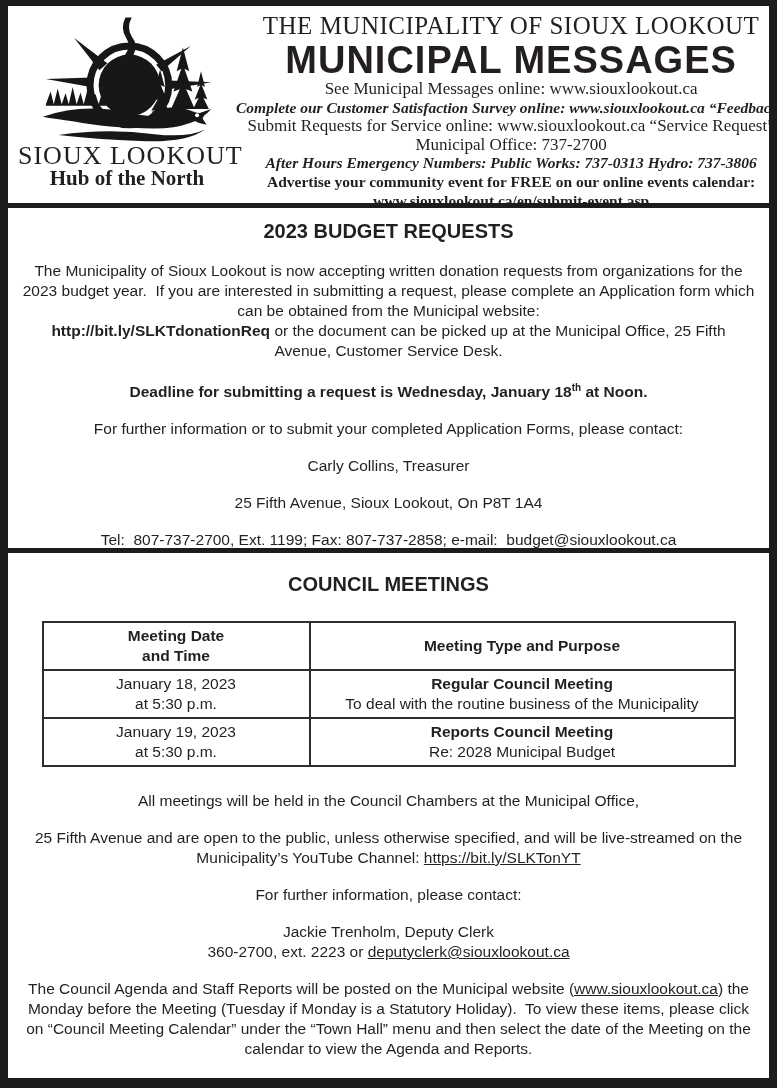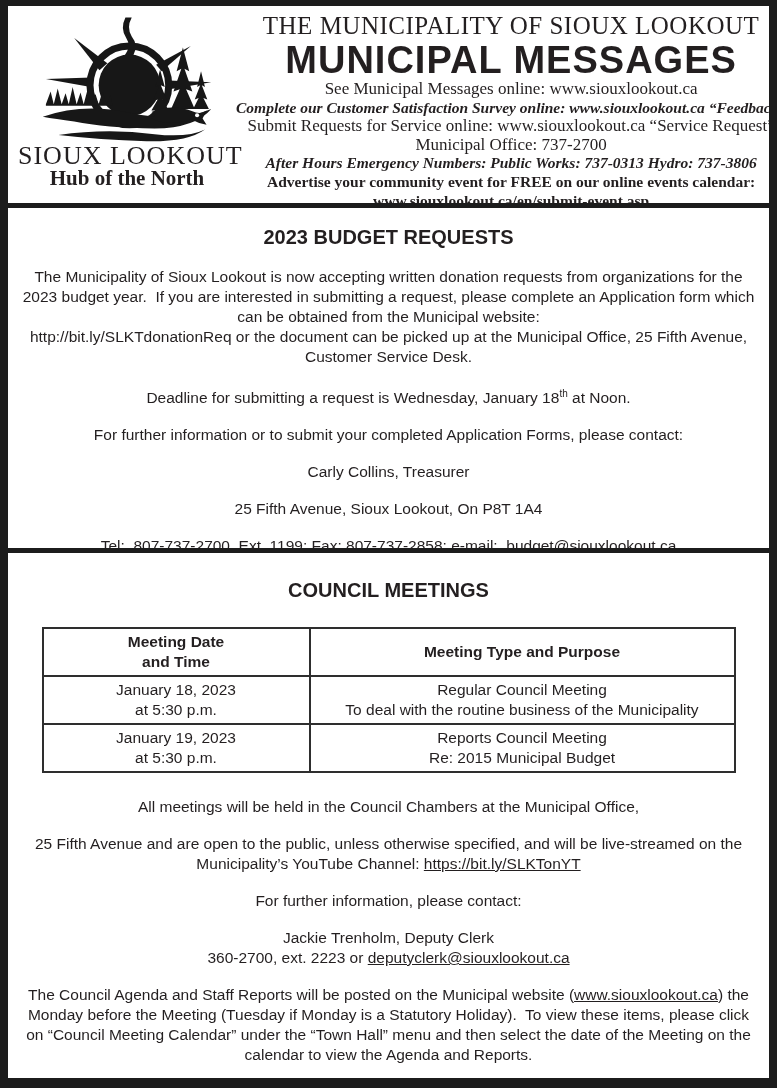--- a/index.html
+++ b/index.html
@@ -20,29 +20,29 @@
   .logo-svg { display: block; margin: 0 auto; width: 210px; height: 126px; }
   .logo-title { font-family: "Liberation Serif", serif; font-size: 26px; line-height: 27px; letter-spacing: 1px; white-space: nowrap; }
   .logo-tagline { font-family: "Liberation Serif", serif; font-weight: bold; font-size: 21px; line-height: 19px; }
   .header-text { flex: 1; text-align: center; padding: 6px 8px 0 0; }
   .org-line { font-family: "Liberation Serif", serif; font-size: 25px; line-height: 28px; letter-spacing: 0.5px; white-space: nowrap; }
   .main-title { font-size: 38px; font-weight: bold; line-height: 40px; letter-spacing: 1px; white-space: nowrap; }
   .h-line { font-family: "Liberation Serif", serif; font-size: 17px; line-height: 18.6px; white-space: nowrap; }
   .h-line.bi { font-weight: bold; font-style: italic; font-size: 15.5px; }
   .h-line.b { font-weight: bold; font-size: 15.5px; }
   
-  .section { padding: 10px 14px; text-align: center; overflow: hidden; }
+  .section { padding: 4px 14px; text-align: center; overflow: hidden; }
   .s1 { height: 345px; border-bottom: 5px solid #1c1c1c; flex: 0 0 auto; }
   .s2 { flex: 1; }
   .section-title { font-size: 20px; font-weight: bold; margin: 6px 0 0 0; line-height: 26px; }
   .s2 .section-title { margin-top: 14px; }
   .para { font-size: 15.5px; line-height: 20px; margin: 17px 0 0 0; white-space: pre-wrap; }
   .s2 .para { margin-top: 17px; }
   .para.gap { margin-top: 24px; }
-  .b { font-weight: normal; }
+  .b { font-weight: bold; }
   sup { font-size: 10px; }
   .link { color: inherit; text-decoration: underline; cursor: pointer; }
   
   .meet-table { border-collapse: collapse; margin: 24px auto 0 auto; width: 694px; }
   .meet-table th, .meet-table td {
     border: 2px solid #2e2e2e; font-size: 15.5px; line-height: 20px;
     padding: 3px 6px; text-align: center; vertical-align: middle;
   }
   .meet-table th { height: 46px; }
   .meet-table td { height: 48px; }
@@ -125,21 +125,21 @@
         <td>
               <div class="b">Regular Council Meeting</div>
               <div>To deal with the routine business of the Municipality</div>
             </td>
       </tr>
       <tr>
         <td class="pre">January 19, 2023
 at 5:30 p.m.</td>
         <td>
               <div class="b">Reports Council Meeting</div>
-              <div>Re: 2015 Municipal Budget</div>
+              <div>Re: 2028 Municipal Budget</div>
             </td>
       </tr>
     </tbody>
       </table>
 
     <p class="para gap">All meetings will be held in the Council Chambers at the Municipal Office,</p>
     <p class="para"><span>25 Fifth Avenue and are open to the public, unless otherwise specified, and will be live-streamed on the Municipality’s YouTube Channel: </span><a class="link">https://bit.ly/SLKTonYT</a></p>
     <p class="para">For further information, please contact:</p>
     <p class="para"><span>Jackie Trenholm, Deputy Clerk</span><br><span>360-2700, ext. 2223 or </span><a class="link">deputyclerk@siouxlookout.ca</a></p>
     <p class="para"><span>The Council Agenda and Staff Reports will be posted on the Municipal website (</span><a class="link">www.siouxlookout.ca</a><span>) the Monday before the Meeting (Tuesday if Monday is a Statutory Holiday).  To view these items, please click on “Council Meeting Calendar” under the “Town Hall” menu and then select the date of the Meeting on the calendar to view the Agenda and Reports.</span></p>

